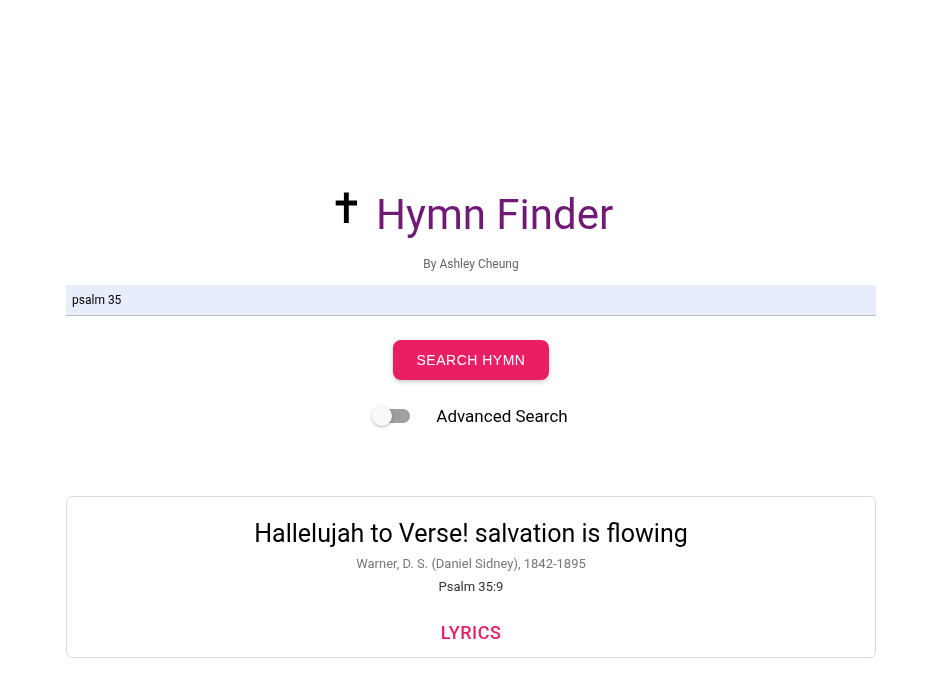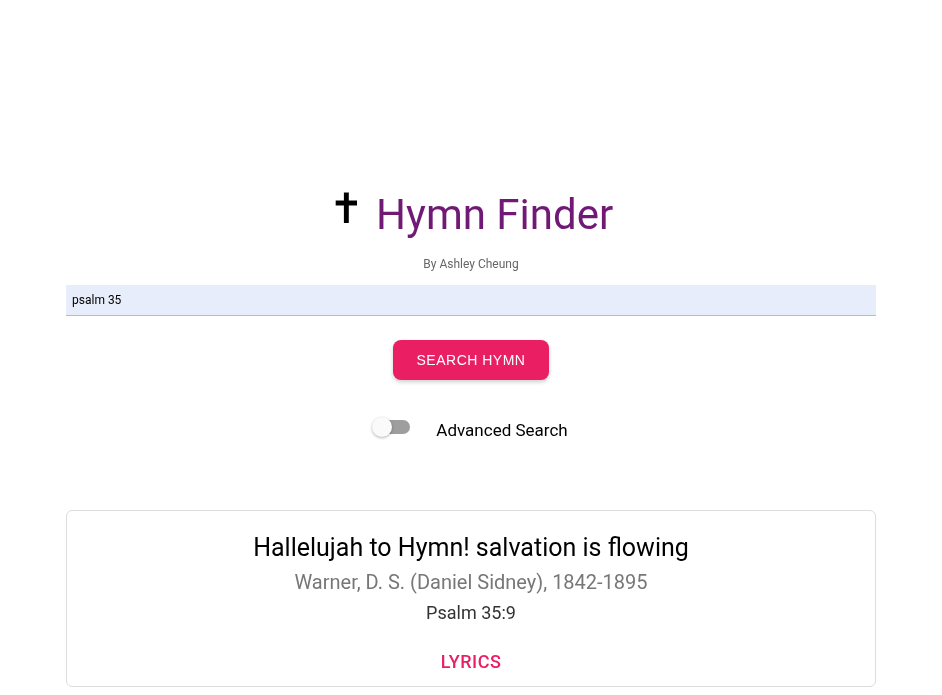--- a/index.html
+++ b/index.html
@@ -74,24 +74,24 @@
       padding: 12px 24px;
       font-size: 14px;
       font-weight: 500;
       letter-spacing: 0.5px;
       cursor: pointer;
       border-radius: 8px;
       box-shadow: 0 2px 4px rgba(0,0,0,0.2);
     }
     .adv-row {
       display: flex;
-      align-items: flex-start;
+      align-items: center;
       justify-content: center;
       gap: 26px;
-      margin-top: 40px;
+      margin-top: 26px;
     }
     .toggle {
       position: relative;
       width: 36px;
       height: 14px;
       background: #9e9e9e;
       border-radius: 10px;
       cursor: pointer;
     }
     .toggle-knob {
@@ -117,26 +117,26 @@
       padding: 22px 20px 14px;
       text-align: center;
     }
     .result-title {
       font-size: 25px;
       color: #000;
       font-weight: 400;
       margin-bottom: 8px;
     }
     .result-author {
-      font-size: 20px;
+      font-size: 13px;
       color: #777;
       margin-bottom: 8px;
     }
     .result-ref {
-      font-size: 18px;
+      font-size: 13px;
       color: #333;
       margin-bottom: 28px;
     }
     .lyrics-link {
       color: #e91e63;
       font-size: 18px;
       letter-spacing: 0.5px;
       font-weight: 500;
       cursor: pointer;
       display: inline-block;
@@ -164,19 +164,19 @@
     <div class="adv-row">
       <div class="toggle">
         <div class="toggle-knob"></div>
       </div>
       <span class="adv-label">Advanced Search</span>
     </div>
   </div>
 
   <div class="results">
     <div class="result-card">
-      <div class="result-title">Hallelujah to Hymn! salvation is flowing</div>
+      <div class="result-title">Hallelujah to Verse! salvation is flowing</div>
       <div class="result-author">Warner, D. S. (Daniel Sidney), 1842-1895</div>
       <div class="result-ref">Psalm 35:9</div>
       <span class="lyrics-link">LYRICS</span>
     </div>
   </div>
 </div>
 
 </body></html>

